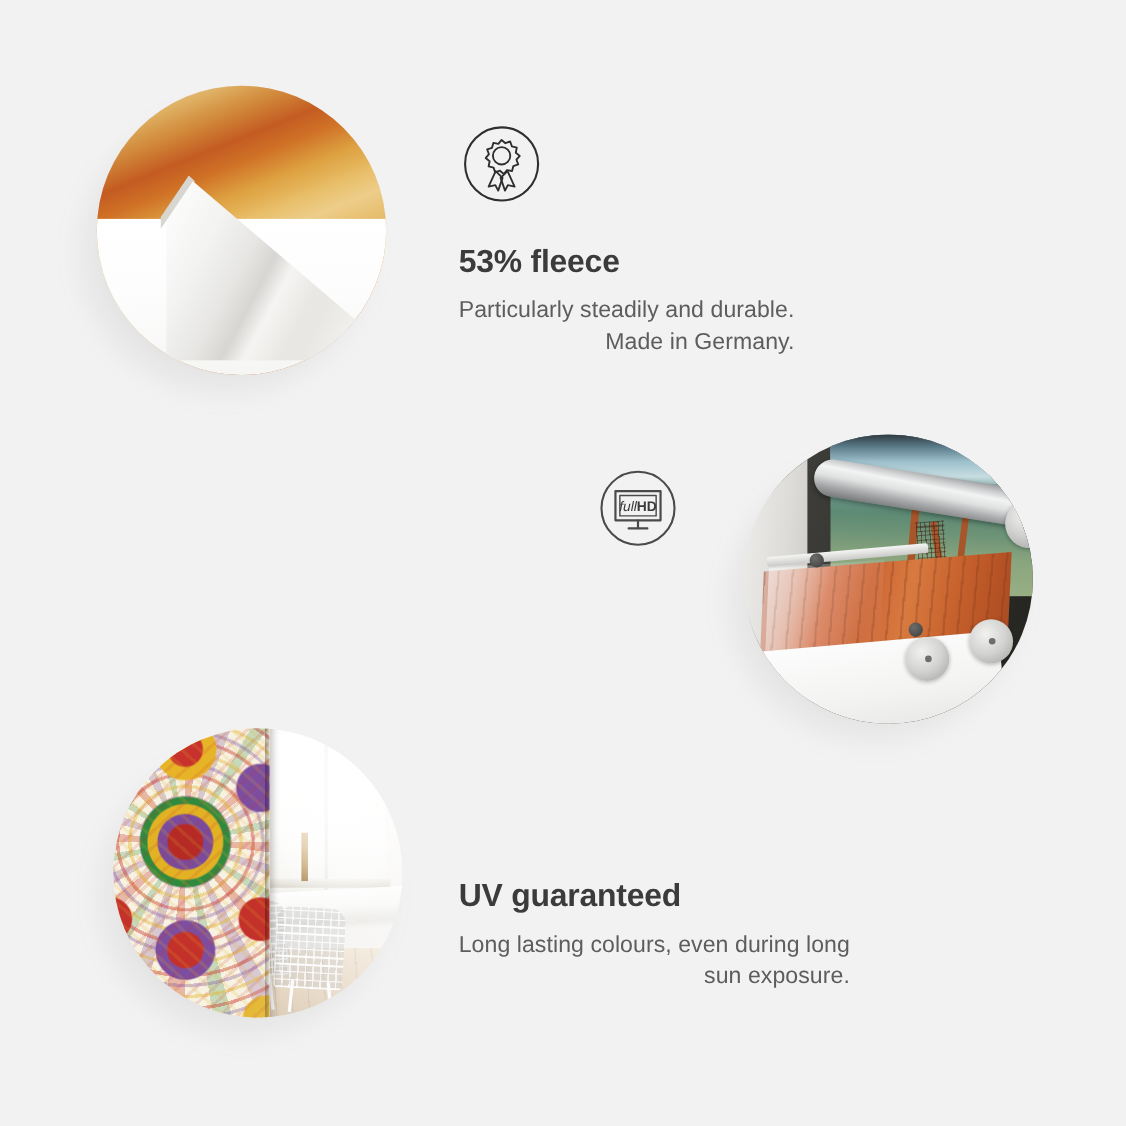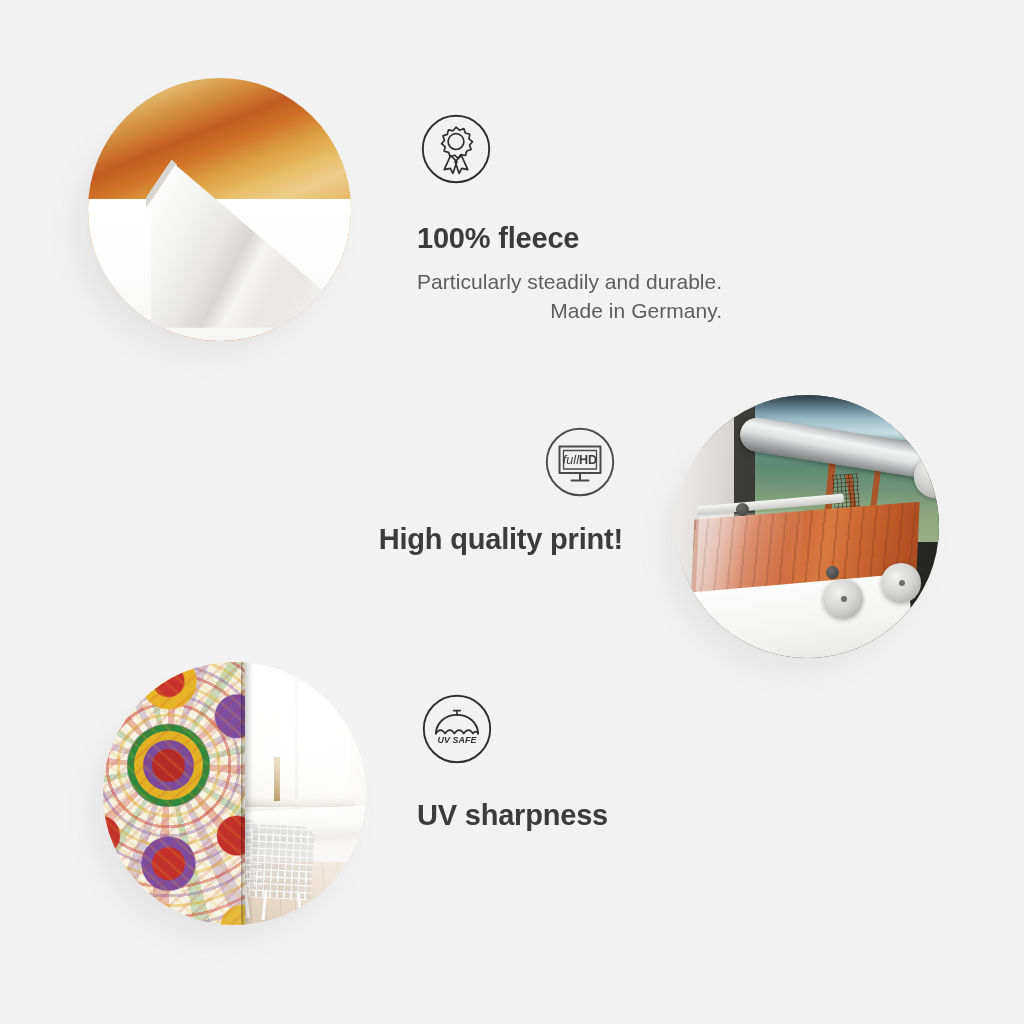--- a/index.html
+++ b/index.html
@@ -430,21 +430,21 @@
     <svg viewBox="0 0 72 72" fill="none" stroke="#2e2e2e" stroke-width="1.7" stroke-linejoin="round" stroke-linecap="round">
       <circle cx="36" cy="36" r="33.2" stroke-width="1.9"></circle>
       <path d="M36 14.2 l3.5 3.0 4.3 -1.6 1.5 4.4 4.5 1.2 -0.9 4.6 3.6 2.9 -3.0 3.5 1.6 4.3 -4.4 1.5 -1.2 4.5 -4.6 -0.9 -2.9 3.6 -3.5 -3.0 -4.3 1.6 -1.5 -4.4 -4.5 -1.2 0.9 -4.6 -3.6 -2.9 3.0 -3.5 -1.6 -4.3 4.4 -1.5 1.2 -4.5 4.6 0.9z"></path>
       <circle cx="36" cy="28.6" r="7.9"></circle>
       <path d="M30.6 42.5 L24.2 56.6 l6.1 -1.3 2.6 5.0 4.0 -11.6z"></path>
       <path d="M41.4 42.5 L47.8 56.6 l-6.1 -1.3 -2.6 5.0 -4.0 -11.6z"></path>
     </svg>
   </div>
 
   <div class="feature-text" id="text-fleece">
-    <div class="feature-heading">100% fleece</div>
+    <div class="feature-heading">53% fleece</div>
     <div class="feature-body feature-body-1">Particularly steadily and durable.
 Made in Germany.</div>
   </div>
 
   <div class="photo-shadow" id="shadow-print"></div>
   <div class="photo-circle" id="photo-print">
     <div class="press-dark"></div>
     <div class="press-wall-left"></div>
     <div class="press-image"></div>
     <div class="press-image-sky"></div>
@@ -471,21 +471,20 @@
       <circle cx="36" cy="36" r="33.2" stroke-width="1.9"></circle>
       <rect x="15.5" y="20.5" width="41" height="26.5" stroke-width="2"></rect>
       <rect x="19.5" y="24.5" width="33" height="18.5" stroke-width="1.3"></rect>
       <path d="M36 47.2 v7.0" stroke-width="2"></path>
       <path d="M27.5 54.4 h17" stroke-width="2"></path>
       <text x="36" y="38.3" text-anchor="middle" fill="#3a3a3a" stroke="none" font-family="Liberation Sans, sans-serif" font-size="12.6" font-style="italic" font-weight="400">full<tspan font-style="normal" font-weight="700">HD</tspan></text>
     </svg>
   </div>
 
   <div class="feature-text" id="text-print">
-    <div class="feature-heading">High quality print!</div>
   </div>
 
   <div class="photo-shadow" id="shadow-uv"></div>
   <div class="photo-circle" id="photo-uv">
     <div class="room-bg"></div>
     <div class="room-window"></div>
     <div class="room-window-frame"></div>
     <div class="room-sill"></div>
     <div class="room-candle"></div>
     <div class="room-floor"></div>
@@ -497,30 +496,20 @@
     <div class="room-chair-leg room-chair-leg-3"></div>
     <div class="room-chair-leg room-chair-leg-4"></div>
     <div class="room-glow"></div>
     <div class="mandala-panel">
       <div class="mandala-art"></div>
       <div class="mandala-panel-edge"></div>
     </div>
     <div class="mandala-sheen"></div>
   </div>
 
-  <div class="feature-icon" id="icon-uv">
-    <svg viewBox="0 0 72 72" fill="none" stroke="#2e2e2e" stroke-width="1.7" stroke-linejoin="round" stroke-linecap="round">
-      <circle cx="36" cy="36" r="33.2" stroke-width="1.9"></circle>
-      <path d="M36 17.5 v4.4" stroke-width="1.6"></path>
-      <path d="M32.6 17.6 h6.8" stroke-width="1.6"></path>
-      <path d="M14.8 40.6 C15.4 29.2 24.7 21.9 36 21.9 C47.3 21.9 56.6 29.2 57.2 40.6" stroke-width="1.8"></path>
-      <path d="M14.8 40.6 C17.6 36.0 21.4 35.9 24.1 40.6 C26.9 36.0 30.7 35.9 33.4 40.6
-               C36.2 36.0 40.0 35.9 42.7 40.6 C45.5 36.0 49.3 35.9 52.0 40.6
-               C53.4 38.3 55.2 37.6 57.2 40.6" stroke-width="1.6"></path>
-      <text x="36" y="50.4" text-anchor="middle" fill="#2e2e2e" stroke="none" font-family="Liberation Sans, sans-serif" font-size="8.9" font-weight="700" font-style="italic" letter-spacing="0.1">UV SAFE</text>
-    </svg>
-  </div>
 
   <div class="feature-text" id="text-uv">
-    <div class="feature-heading">UV sharpness</div>
+    <div class="feature-heading">UV guaranteed</div>
+    <div class="feature-body feature-body-1">Long lasting colours, even during long
+sun exposure.</div>
   </div>
 
 </div>
 
 </body></html>

